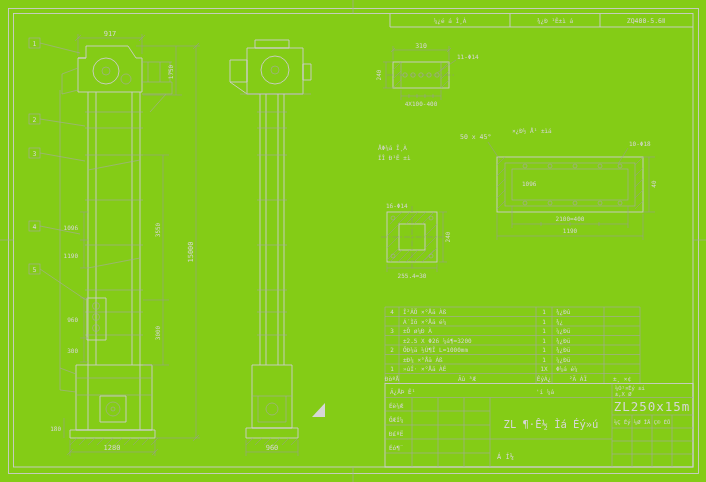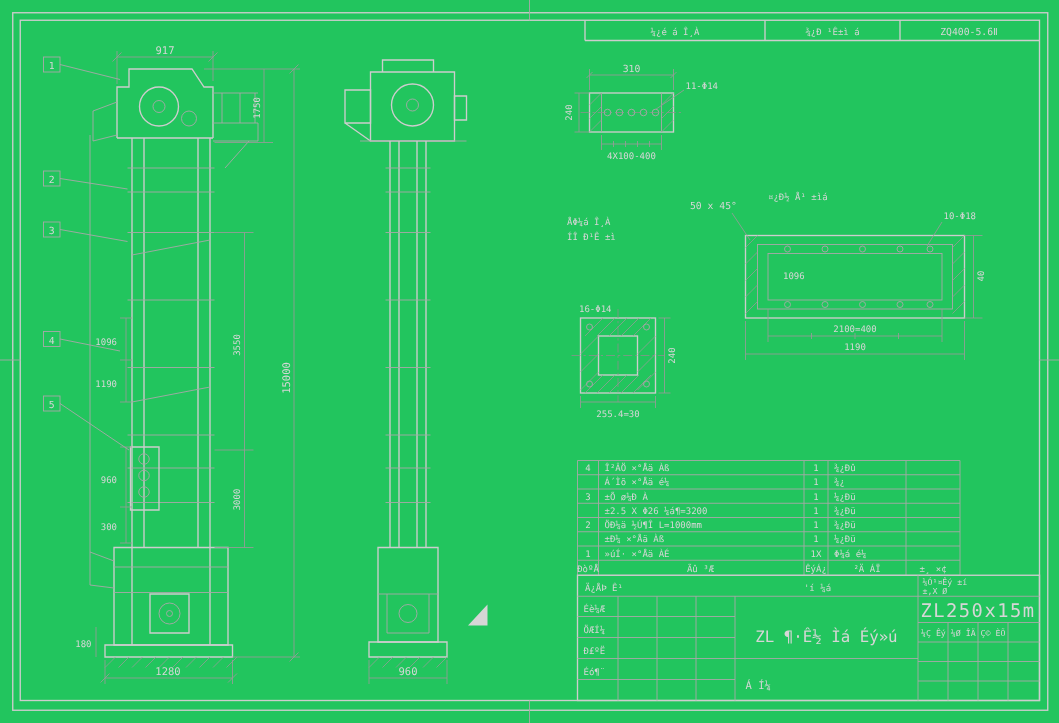--- a/index.html
+++ b/index.html
@@ -1,16 +1,16 @@
 <!DOCTYPE html>
 <html><head>
 <meta charset="utf-8">
 <style>
   html,body{margin:0;padding:0;background:#000;}
-  .stage{position:relative;width:706px;height:482px;background:#22c55e;overflow:hidden;}
+  .stage{position:relative;width:706px;height:482px;background:#84cc16;overflow:hidden;}
   svg{display:block;}
   svg text{font-family:"DejaVu Sans Mono","Liberation Mono",monospace;fill:#d6d6d6;}
   .t5{font-size:5.5px}.t6{font-size:6px}.t65{font-size:6.5px}.t7{font-size:7px}
   .t10{font-size:10.5px}.t12{font-size:12.5px;letter-spacing:1px}
   .ln{stroke:#cdcdcd;stroke-width:0.9;fill:none}
   .lt{stroke:#a8a8a8;stroke-width:0.6;fill:none}
   .dim{stroke:#9a9a9a;stroke-width:0.55;fill:none}
   .ctr{stroke:#8f8f8f;stroke-width:0.5;fill:none;stroke-dasharray:6 2 1.5 2}
   .htc{stroke:#9a9a9a;stroke-width:0.5;fill:none}
   .fillw{fill:#d6d6d6;stroke:none}

